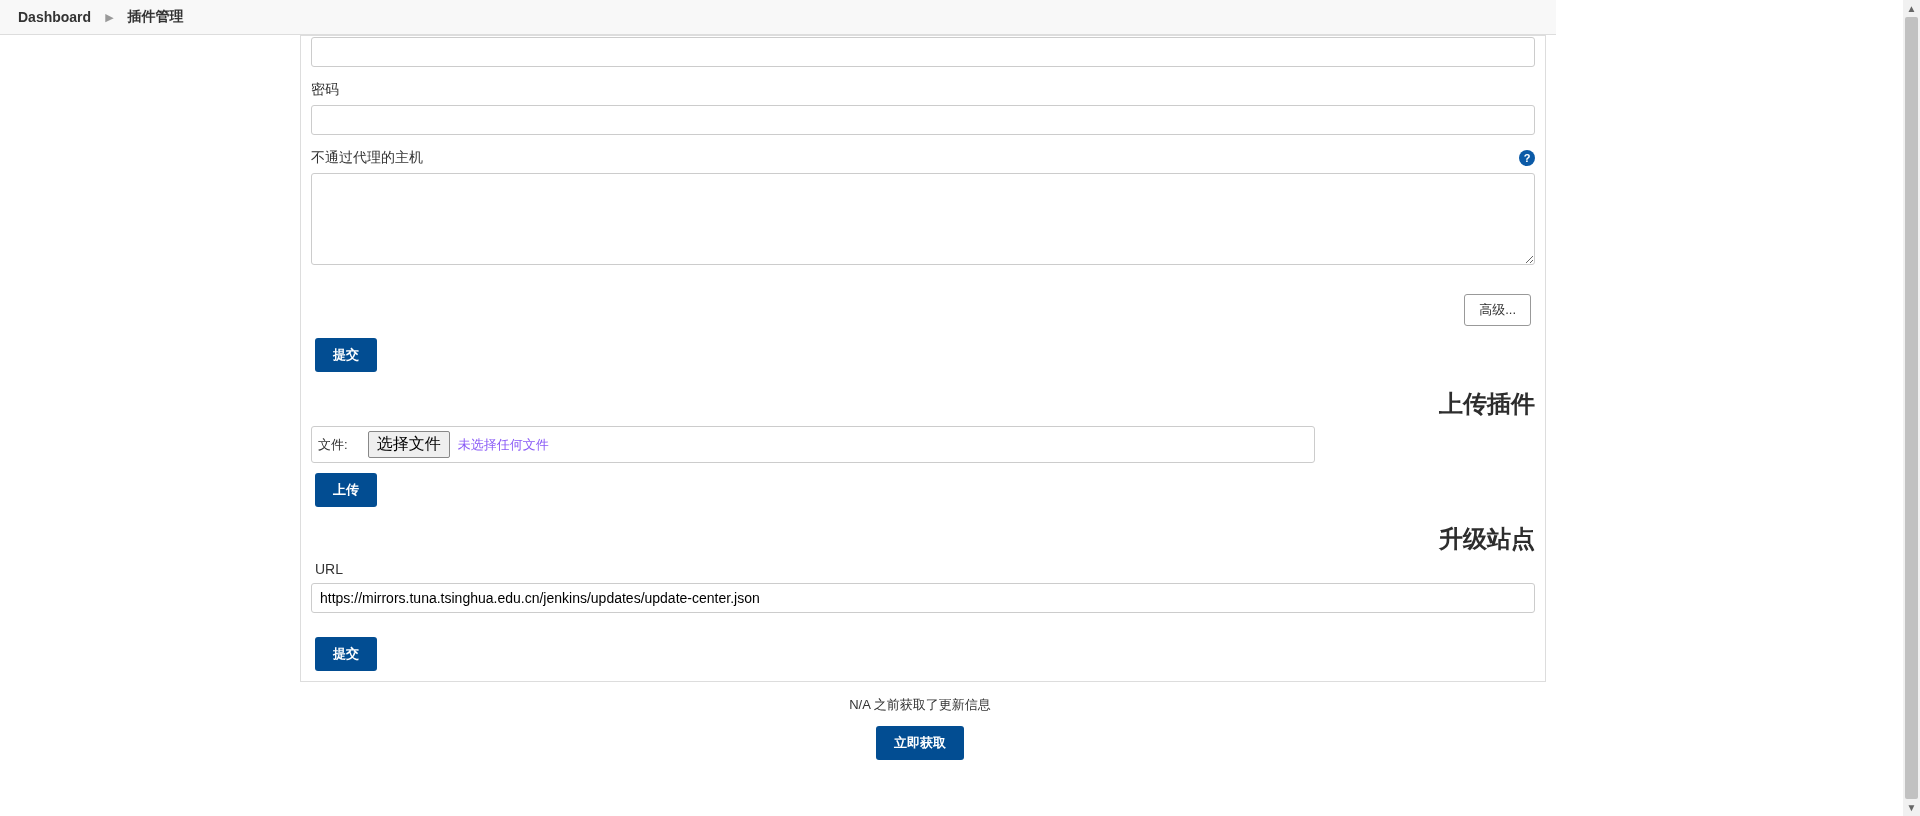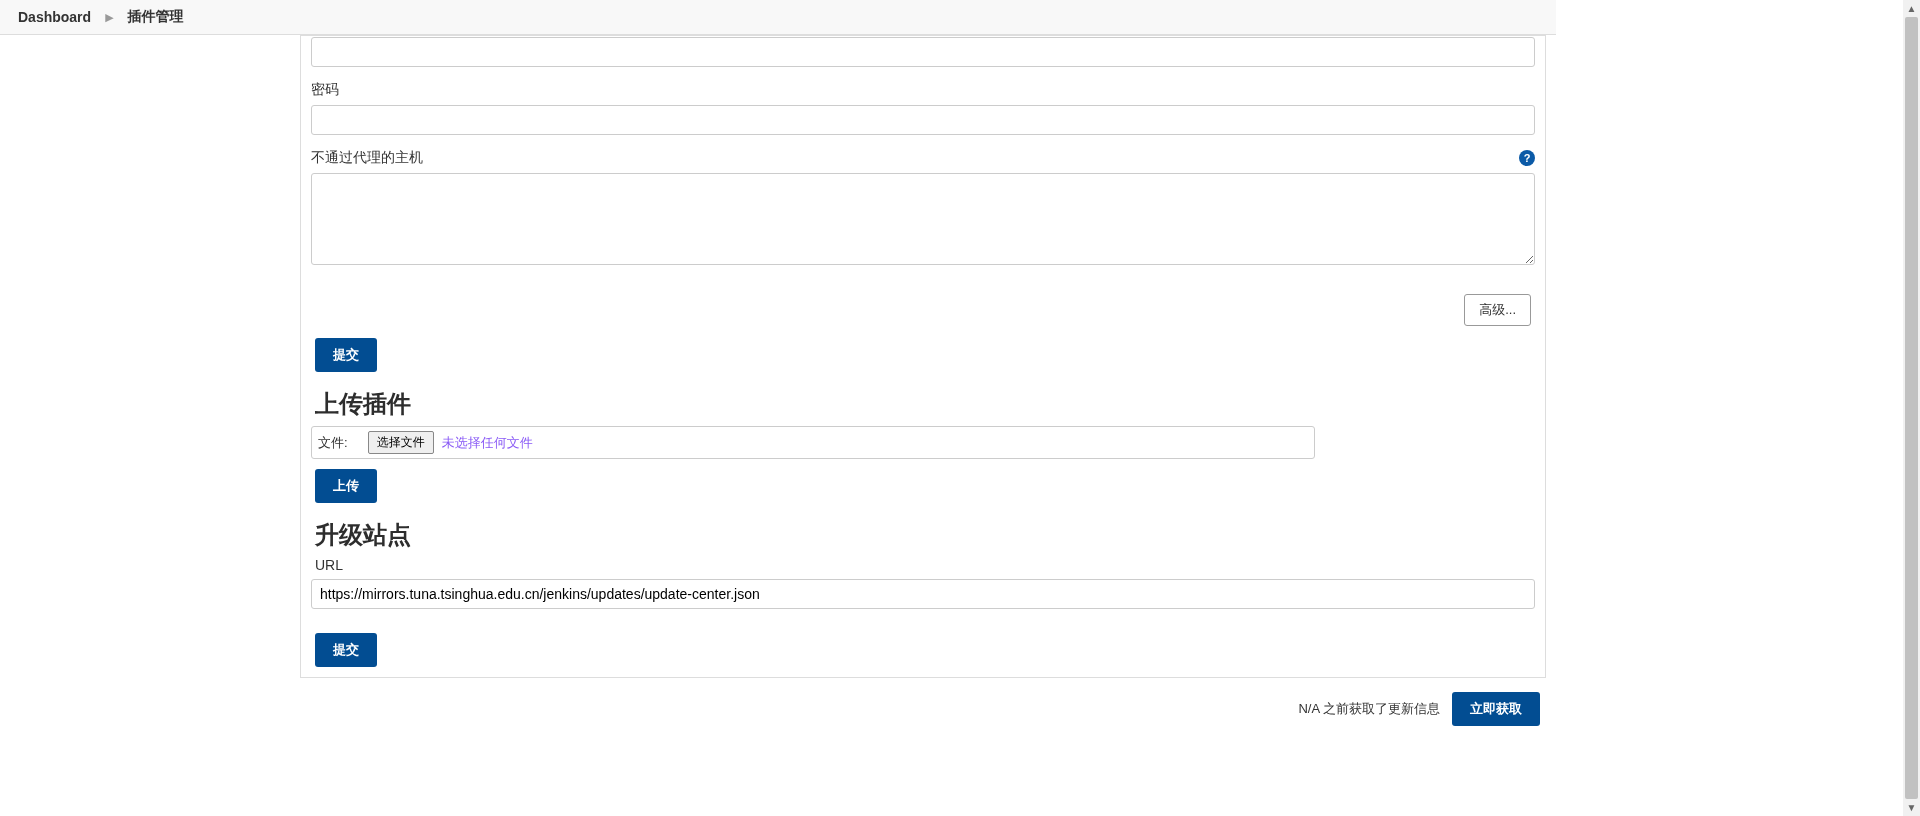--- a/index.html
+++ b/index.html
@@ -111,20 +111,21 @@
       padding: 8px 18px;
       border-radius: 3px;
       cursor: pointer;
     }
     .submit-row { margin: 6px 0 16px 4px; }
     h2.section-title {
       font-size: 24px;
       font-weight: 700;
       margin: 16px 0 6px 4px;
       color: #2d2d2d;
+      text-align: right;
     }
     .section-desc {
       font-size: 13px;
       margin: 0 0 12px 4px;
       color: #333;
     }
     .file-row {
       display: flex;
       align-items: center;
       gap: 8px;
@@ -133,21 +134,21 @@
       padding: 4px 6px;
       margin: 0 220px 10px 0;
     }
     .file-row-label {
       font-size: 13px;
       margin-right: 12px;
     }
     .file-choose {
       border: 1px solid #888;
       background: #efefef;
-      font-size: 12px;
+      font-size: 16px;
       padding: 2px 8px;
       border-radius: 2px;
       cursor: pointer;
     }
     .file-status {
       font-size: 13px;
       color: #8b5cf6;
     }
     .help-icon {
       width: 16px;
@@ -162,20 +163,21 @@
       justify-content: center;
       cursor: pointer;
     }
     .footer {
       display: flex;
       justify-content: flex-end;
       align-items: center;
       gap: 12px;
       padding: 14px 6px 10px 0;
       font-size: 13px;
+      flex-direction: column;
     }
     .footer .info-text { color: #333; }
     .scroll-zone {
       position: absolute;
       right: 0;
       top: 0;
       width: 17px;
       height: 816px;
       background: #f1f1f1;
       display: flex;

